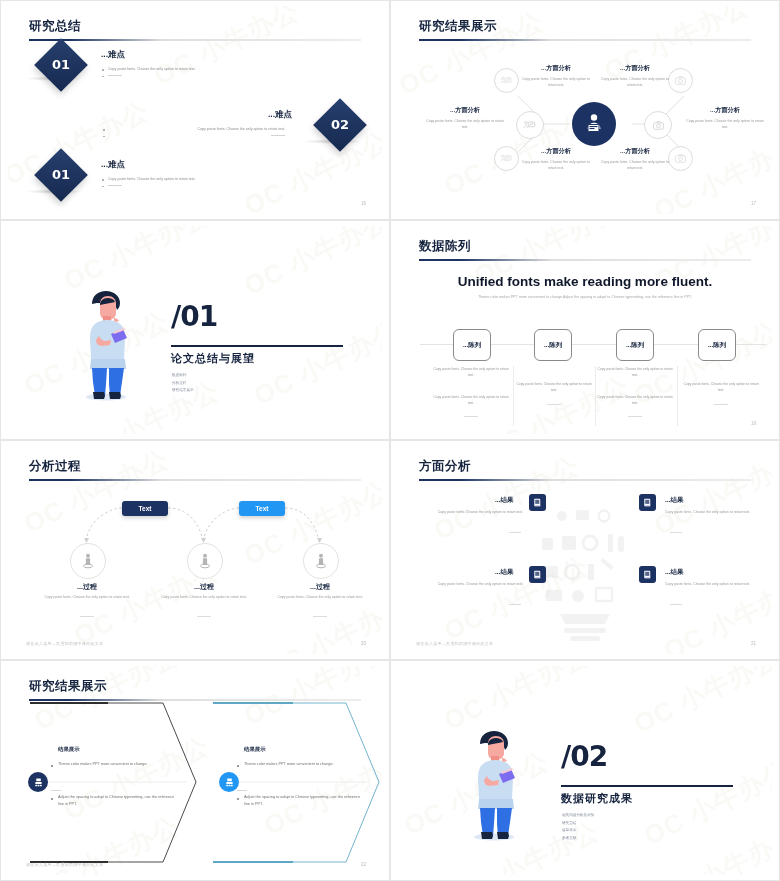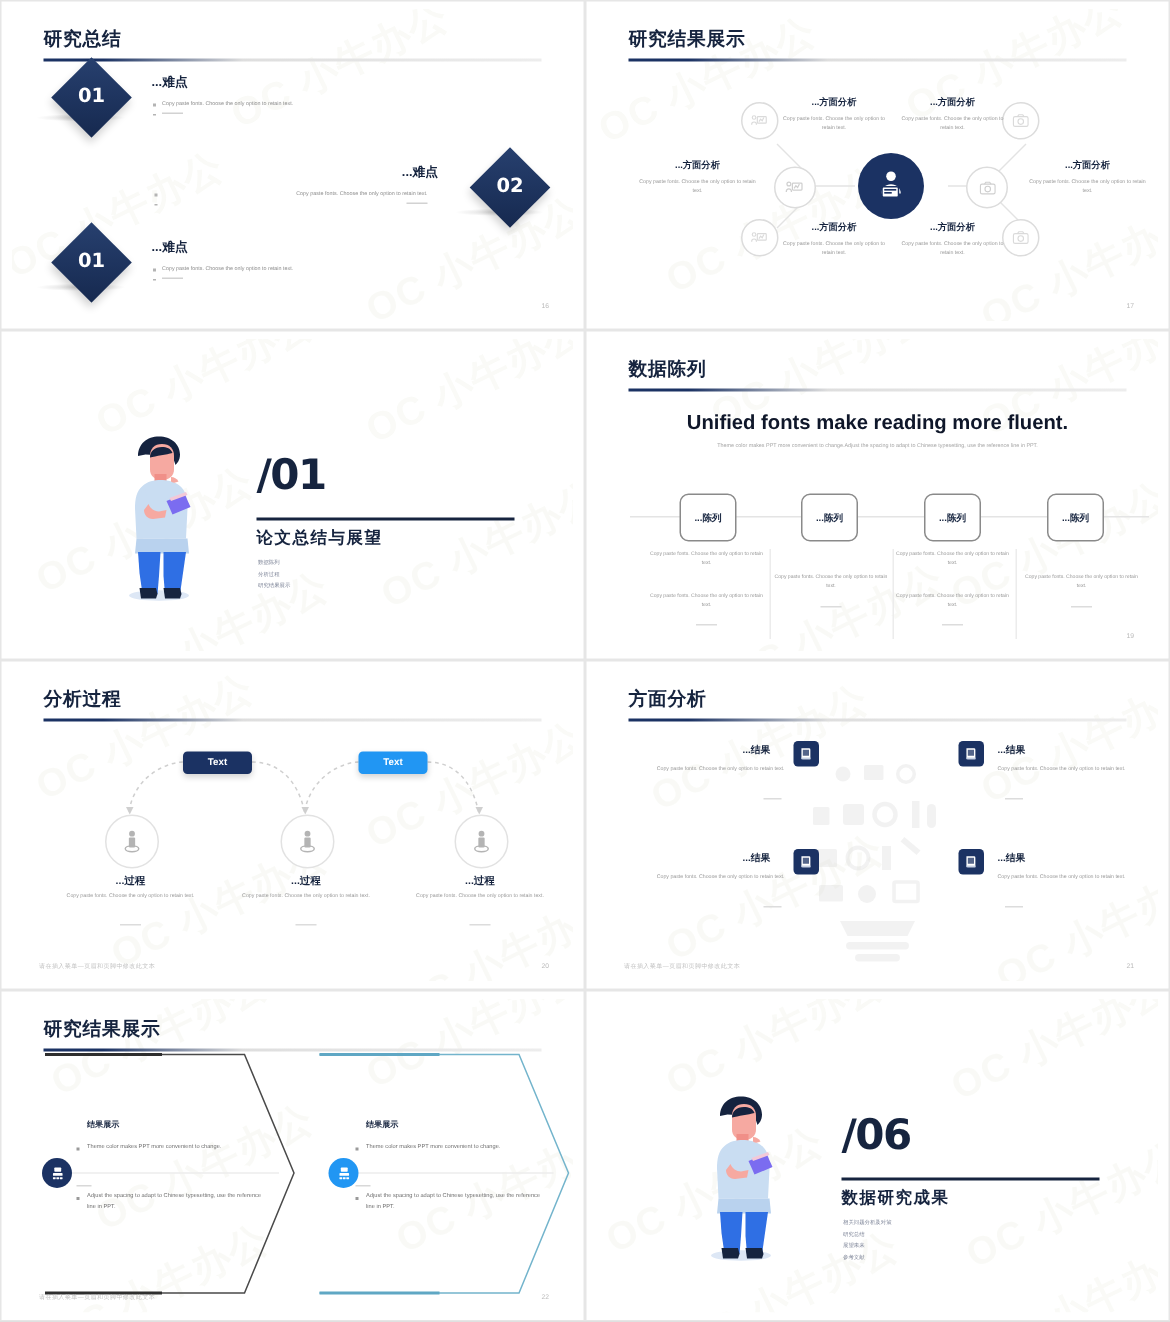--- a/index.html
+++ b/index.html
@@ -558,21 +558,21 @@
     <path d="M15 118h11l1 4-1 3H16z" fill="#16243f"></path>
     <path d="M31 118h11l1 4-1 3H32z" fill="#16243f"></path>
     <path d="M32 52c5 0 9 3 10 7l-7 3-5-6z" fill="#c9ddf2"></path>
     <path d="M33 60l12-5 4 9-12 5z" fill="#7b6cf0"></path>
     <path d="M35 58l11-4 1 2-11 4z" fill="#f3c9d8"></path>
     <path d="M19 52c-4 2-6 6-6 10l4 10 6-2-3-9z" fill="#c9ddf2"></path>
     <path d="M21 62c1 3 4 5 7 5l5-1-1 5-8 1c-4 0-6-3-6-6z" fill="#f6a9a1"></path>
     <path d="M36 44c2 0 4 1 5 3-2 1-4 1-5 0z" fill="#f6a9a1"></path>
   </svg>
 
-  <div class="sec-num" style="left:163px;top:74px;">/06</div>
+  <div class="sec-num" style="left:163px;top:74px;">/02</div>
   <div class="sec-rule" style="left:163px;top:119px;width:172px;"></div>
   <div class="sec-h" style="left:163px;top:125px;">数据研究成果</div>
   <div style="position:absolute;left:164px;top:146px;">
     <div class="sec-li">相关问题分析及对策</div>
     <div class="sec-li">研究总结</div>
     <div class="sec-li">展望未来</div>
     <div class="sec-li">参考文献</div>
   </div>
 </div>
     </div>

